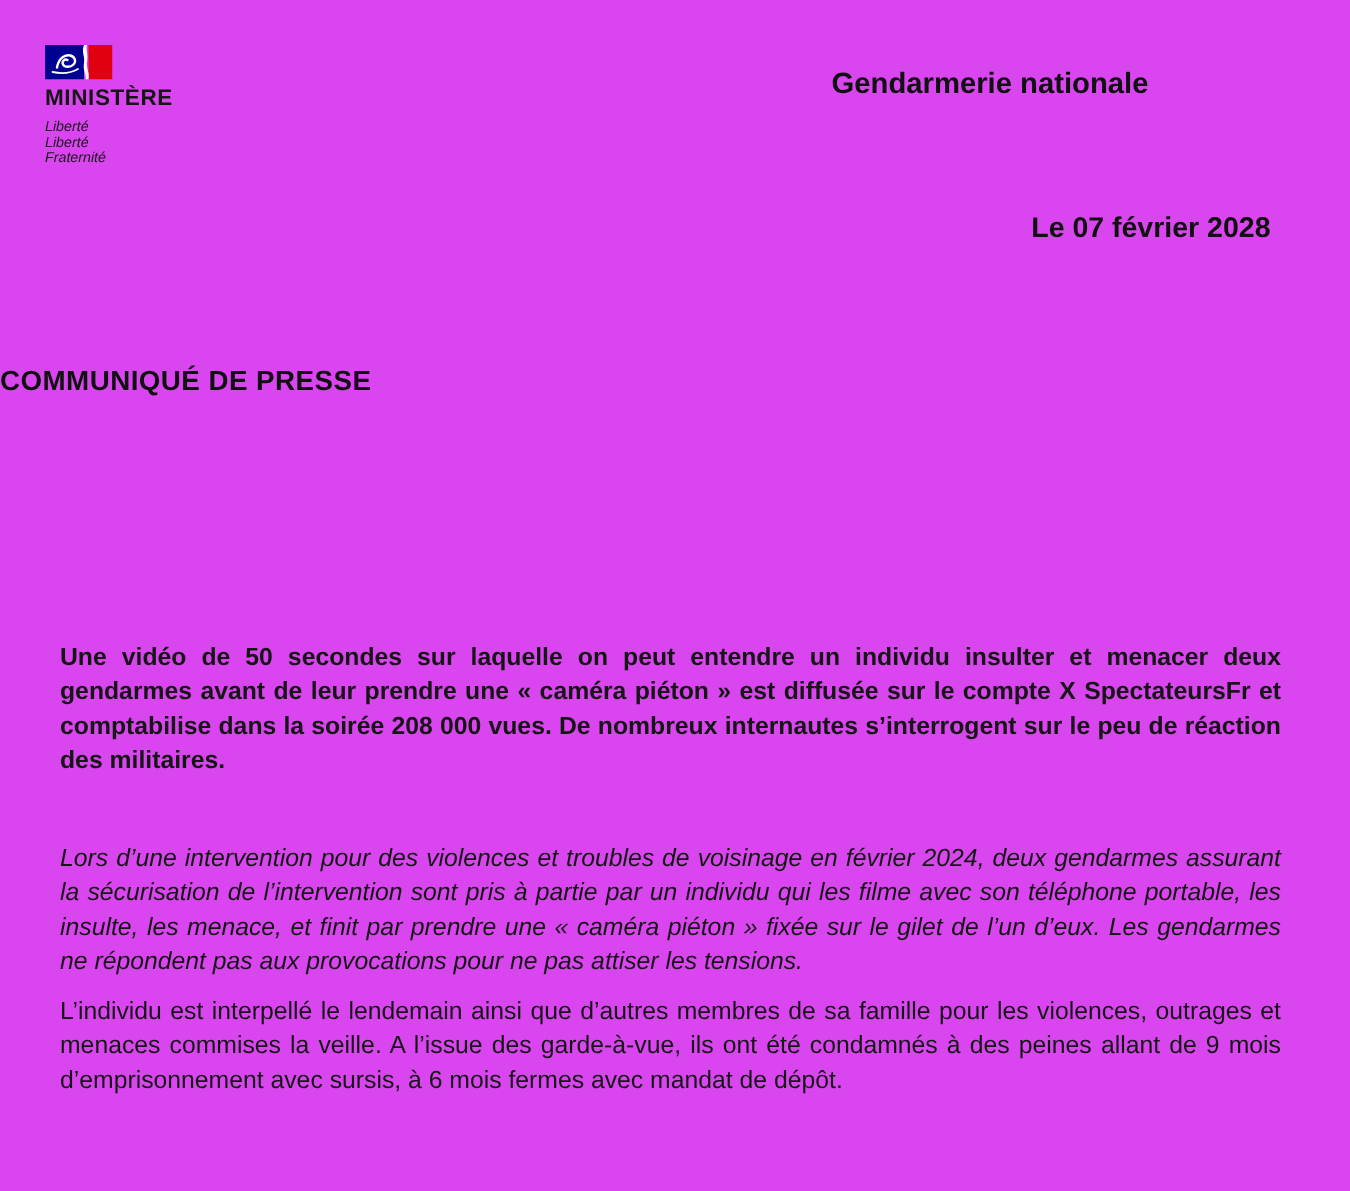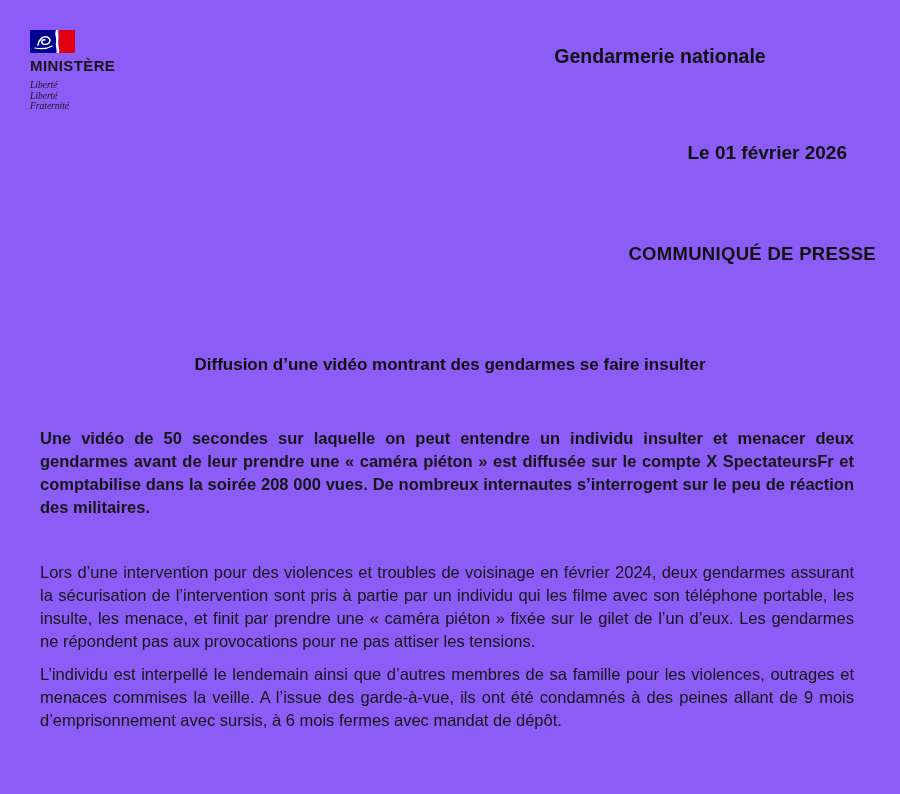--- a/index.html
+++ b/index.html
@@ -4,35 +4,35 @@
 <style>
   * { margin: 0; padding: 0; box-sizing: border-box; }
   html, body { background: #ffffff; }
   body {
     width: 900px; height: 794px;
     font-family: "Liberation Sans", sans-serif;
     color: #141414;
     position: relative;
     overflow: hidden;
   }
-  .page { position: absolute; inset: 0; background: #8b5cf6; }
+  .page { position: absolute; inset: 0; background: #d946ef; }
 
   
   .logo-block { position: absolute; left: 30px; top: 30px; width: 180px; }
   .flag { display: block; margin-bottom: 4px; }
   .ministry-name {
     font-weight: bold;
     font-size: 15px;
     line-height: 18px;
     letter-spacing: 0.4px;
     color: #161616;
   }
   .motto {
     margin-top: 5px;
-    font-family: Liberation Serif, serif;
+    font-family: Liberation Sans, sans-serif;
     font-style: italic;
     font-size: 9.5px;
     line-height: 10.5px;
     color: #161616;
   }
 
   
   .org-name {
     position: absolute;
     left: 420px; top: 45px; width: 480px;
@@ -47,21 +47,21 @@
     text-align: right;
     font-weight: bold;
     font-size: 19px;
     color: #111;
   }
 
   
   .kicker {
     position: absolute;
     left: 0; top: 243px; width: 876px;
-    text-align: right;
+    text-align: left;
     font-weight: bold;
     font-size: 18.5px;
     letter-spacing: 0.3px;
     color: #111;
   }
   .doc-title {
     position: absolute;
     left: 0; top: 355px; width: 900px;
     text-align: center;
     font-weight: bold;
@@ -72,21 +72,21 @@
   
   .body-text {
     position: absolute;
     left: 40px; width: 814px;
     font-size: 16.5px;
     line-height: 23px;
     text-align: justify;
     color: #161616;
   }
   .lead { top: 427px; font-weight: bold; }
-  .para-1 { top: 561px; }
+  .para-1 { top: 561px; font-style: italic; }
   .para-2 { top: 663px; }
 </style>
 </head>
 <body>
 
 <div class="page">
 
   <div class="logo-block">
     <svg class="flag" width="45" height="23" viewBox="0 0 45 23" aria-hidden="true">
       <rect x="0" y="0" width="26" height="23" fill="#000091"></rect>
@@ -97,22 +97,21 @@
     </svg>
     <div class="ministry-name">MINISTÈRE</div>
     <div class="motto">
       <div>Liberté</div>
       <div>Liberté</div>
       <div>Fraternité</div>
     </div>
   </div>
 
   <div class="org-name">Gendarmerie nationale</div>
-  <div class="date-line">Le 01 février 2026</div>
+  <div class="date-line">Le 07 février 2028</div>
 
   <div class="kicker">COMMUNIQUÉ DE PRESSE</div>
-  <div class="doc-title">Diffusion d’une vidéo montrant des gendarmes se faire insulter</div>
 
   <p class="body-text lead">Une vidéo de 50 secondes sur laquelle on peut entendre un individu insulter et menacer deux gendarmes avant de leur prendre une « caméra piéton » est diffusée sur le compte X SpectateursFr et comptabilise dans la soirée 208 000 vues. De nombreux internautes s’interrogent sur le peu de réaction des militaires.</p>
   <p class="body-text para-1">Lors d’une intervention pour des violences et troubles de voisinage en février 2024, deux gendarmes assurant la sécurisation de l’intervention sont pris à partie par un individu qui les filme avec son téléphone portable, les insulte, les menace, et finit par prendre une « caméra piéton » fixée sur le gilet de l’un d’eux. Les gendarmes ne répondent pas aux provocations pour ne pas attiser les tensions.</p>
   <p class="body-text para-2">L’individu est interpellé le lendemain ainsi que d’autres membres de sa famille pour les violences, outrages et menaces commises la veille. A l’issue des garde-à-vue, ils ont été condamnés à des peines allant de 9 mois d’emprisonnement avec sursis, à 6 mois fermes avec mandat de dépôt.</p>
 
 </div>
 
 </body></html>

